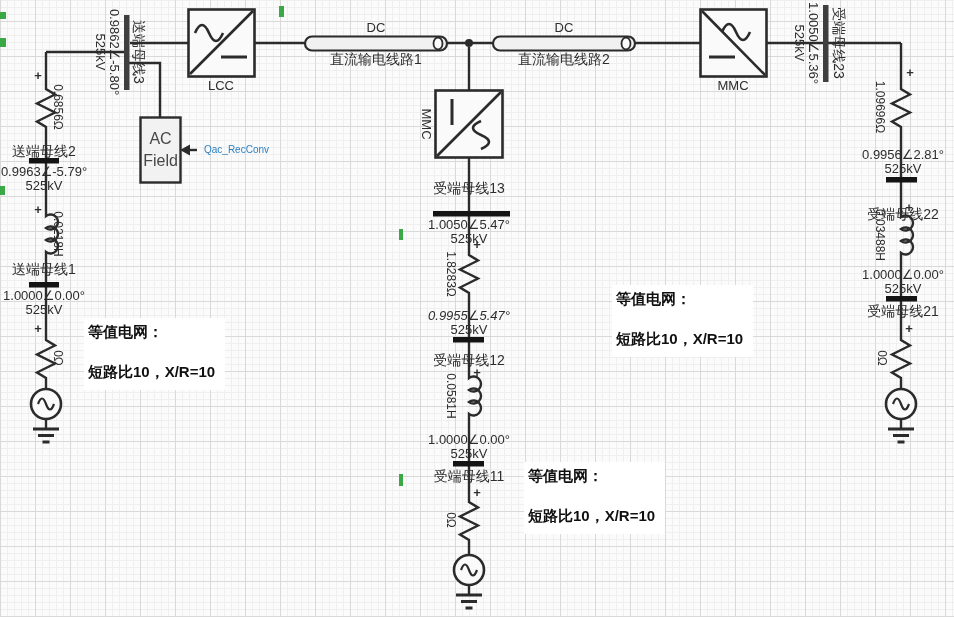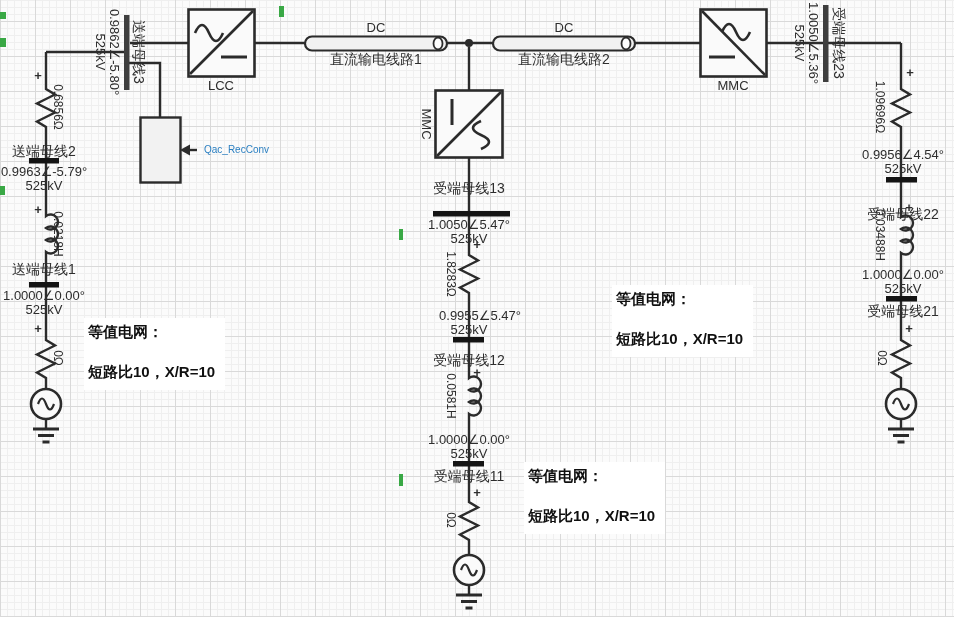--- a/index.html
+++ b/index.html
@@ -178,20 +178,24 @@
 
   <div class="lbl c f13" style="left:221px;top:79px;">LCC</div>
   <div class="lbl c f13" style="left:733px;top:79px;">MMC</div>
   <div class="lbl rot f13" style="left:433px;top:124px;">MMC</div>
 
   <div class="lbl c f13" style="left:376px;top:21px;">DC</div>
   <div class="lbl c f14" style="left:376px;top:52px;">直流输电线路1</div>
   <div class="lbl c f13" style="left:564px;top:21px;">DC</div>
   <div class="lbl c f14" style="left:564px;top:52px;">直流输电线路2</div>
 
+  <div class="acfield">
+    <span>AC</span>
+    <span>Field</span>
+  </div>
   <div class="lbl blue" style="left:204px;top:145px;">Qac_RecConv</div>
 
   <div class="lbl rot f14" style="left:146px;top:52px;">送端母线3</div>
   <div class="lbl rot f13" style="left:121px;top:52px;">0.9862∠-5.80°</div>
   <div class="lbl rot f13" style="left:107px;top:52px;">525kV</div>
 
   <div class="lbl c plus" style="left:38px;top:69px;">+</div>
   <div class="lbl rot f12" style="left:64px;top:107px;">0.6856Ω</div>
   <div class="lbl c f14" style="left:44px;top:144px;text-align:center;">送端母线2</div>
   <div class="lbl c f13" style="left:44px;top:165px;">0.9963∠-5.79°</div>
@@ -202,38 +206,38 @@
   <div class="lbl c f13" style="left:44px;top:289px;">1.0000∠0.00°</div>
   <div class="lbl c f13" style="left:44px;top:303px;">525kV</div>
   <div class="lbl c plus" style="left:38px;top:322px;">+</div>
   <div class="lbl rot f12" style="left:64px;top:358px;">0Ω</div>
 
   <div class="lbl c f14" style="left:469px;top:181px;">受端母线13</div>
   <div class="lbl c f13" style="left:469px;top:218px;text-align:right;">1.0050∠5.47°</div>
   <div class="lbl c f13" style="left:469px;top:232px;">525kV</div>
   <div class="lbl c plus" style="left:477px;top:238px;">+</div>
   <div class="lbl rot f12" style="left:457px;top:274px;">1.8283Ω</div>
-  <div class="lbl c f13" style="left:480px;top:309px;">0.9955∠5.47°</div>
+  <div class="lbl c f13" style="left:469px;top:309px;font-style:italic;">0.9955∠5.47°</div>
   <div class="lbl c f13" style="left:469px;top:323px;">525kV</div>
   <div class="lbl c f14" style="left:469px;top:353px;">受端母线12</div>
   <div class="lbl c plus" style="left:477px;top:366px;">+</div>
   <div class="lbl rot f12" style="left:457px;top:396px;">0.0581H</div>
   <div class="lbl c f13" style="left:469px;top:433px;">1.0000∠0.00°</div>
   <div class="lbl c f13" style="left:469px;top:447px;">525kV</div>
   <div class="lbl c f14" style="left:469px;top:469px;">受端母线11</div>
   <div class="lbl c plus" style="left:477px;top:486px;">+</div>
   <div class="lbl rot f12" style="left:457px;top:520px;">0Ω</div>
 
   <div class="lbl rot f14" style="left:846px;top:43px;">受端母线23</div>
   <div class="lbl rot f13" style="left:820px;top:43px;">1.0050∠5.36°</div>
   <div class="lbl rot f13" style="left:806px;top:43px;">525kV</div>
 
   <div class="lbl c plus" style="left:910px;top:66px;">+</div>
   <div class="lbl rot f12" style="left:886px;top:107px;">1.09696Ω</div>
-  <div class="lbl c f13" style="left:903px;top:148px;">0.9956∠4.54°</div>
+  <div class="lbl c f13" style="left:903px;top:148px;">0.9956∠2.81°</div>
   <div class="lbl c f13" style="left:903px;top:162px;">525kV</div>
   <div class="lbl c f14" style="left:903px;top:185px;margin-top:22px;">受端母线22</div>
   <div class="lbl c plus" style="left:909px;top:201px;">+</div>
   <div class="lbl rot f12" style="left:886px;top:235px;">0.03488H</div>
   <div class="lbl c f13" style="left:903px;top:268px;">1.0000∠0.00°</div>
   <div class="lbl c f13" style="left:903px;top:282px;">525kV</div>
   <div class="lbl c f14" style="left:903px;top:304px;">受端母线21</div>
   <div class="lbl c plus" style="left:909px;top:322px;">+</div>
   <div class="lbl rot f12" style="left:888px;top:358px;">0Ω</div>
 

